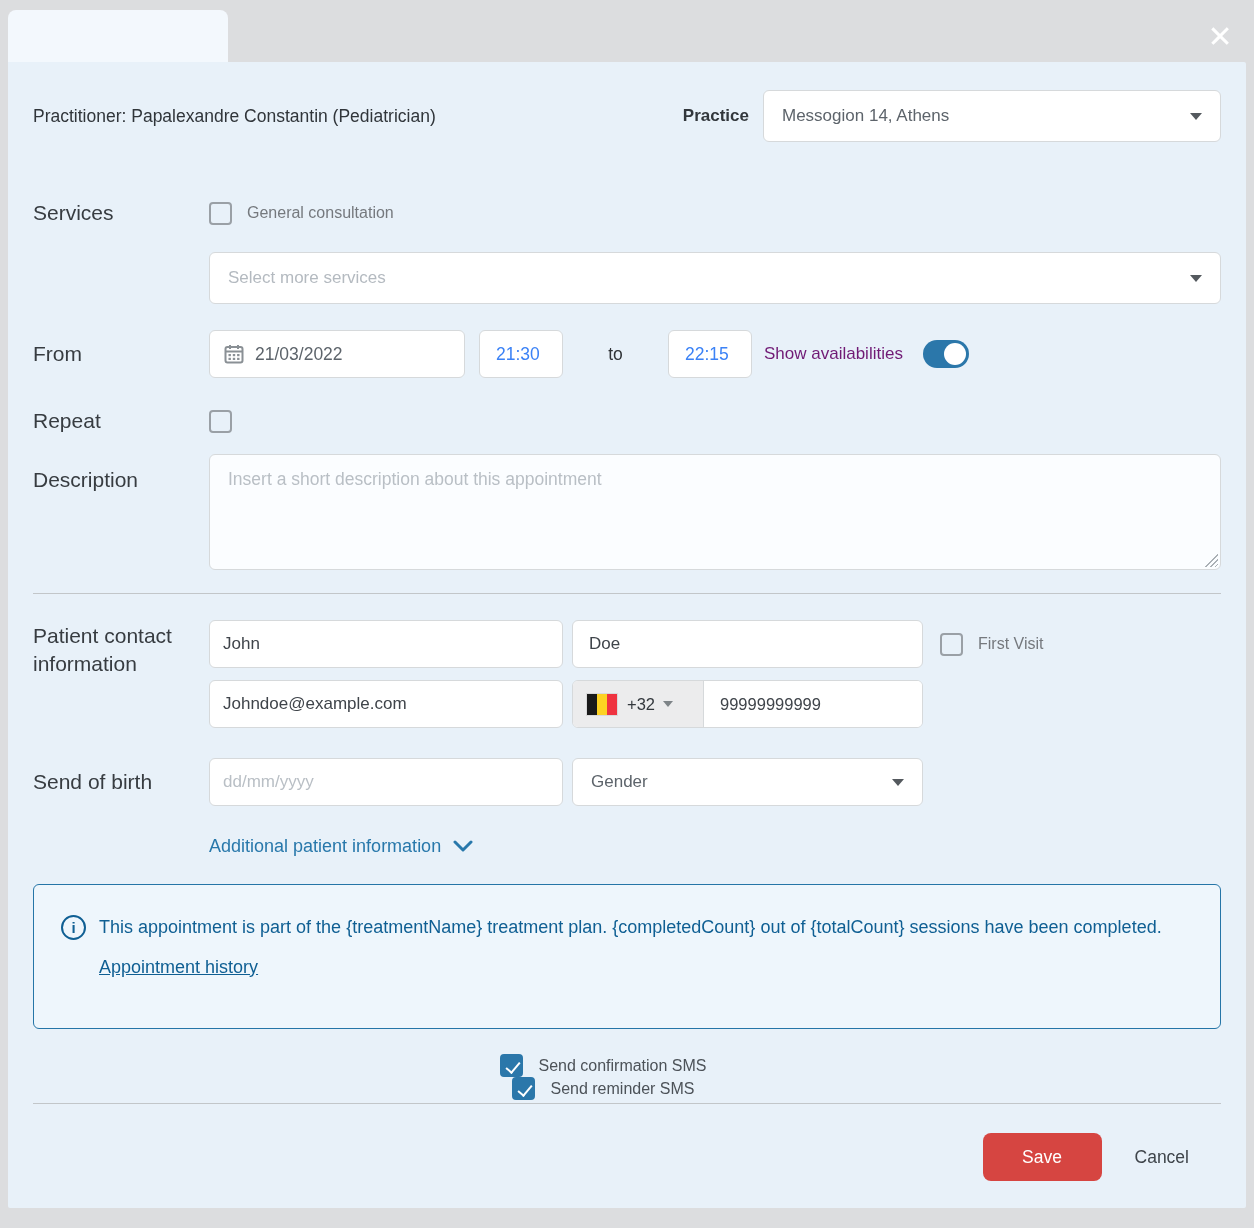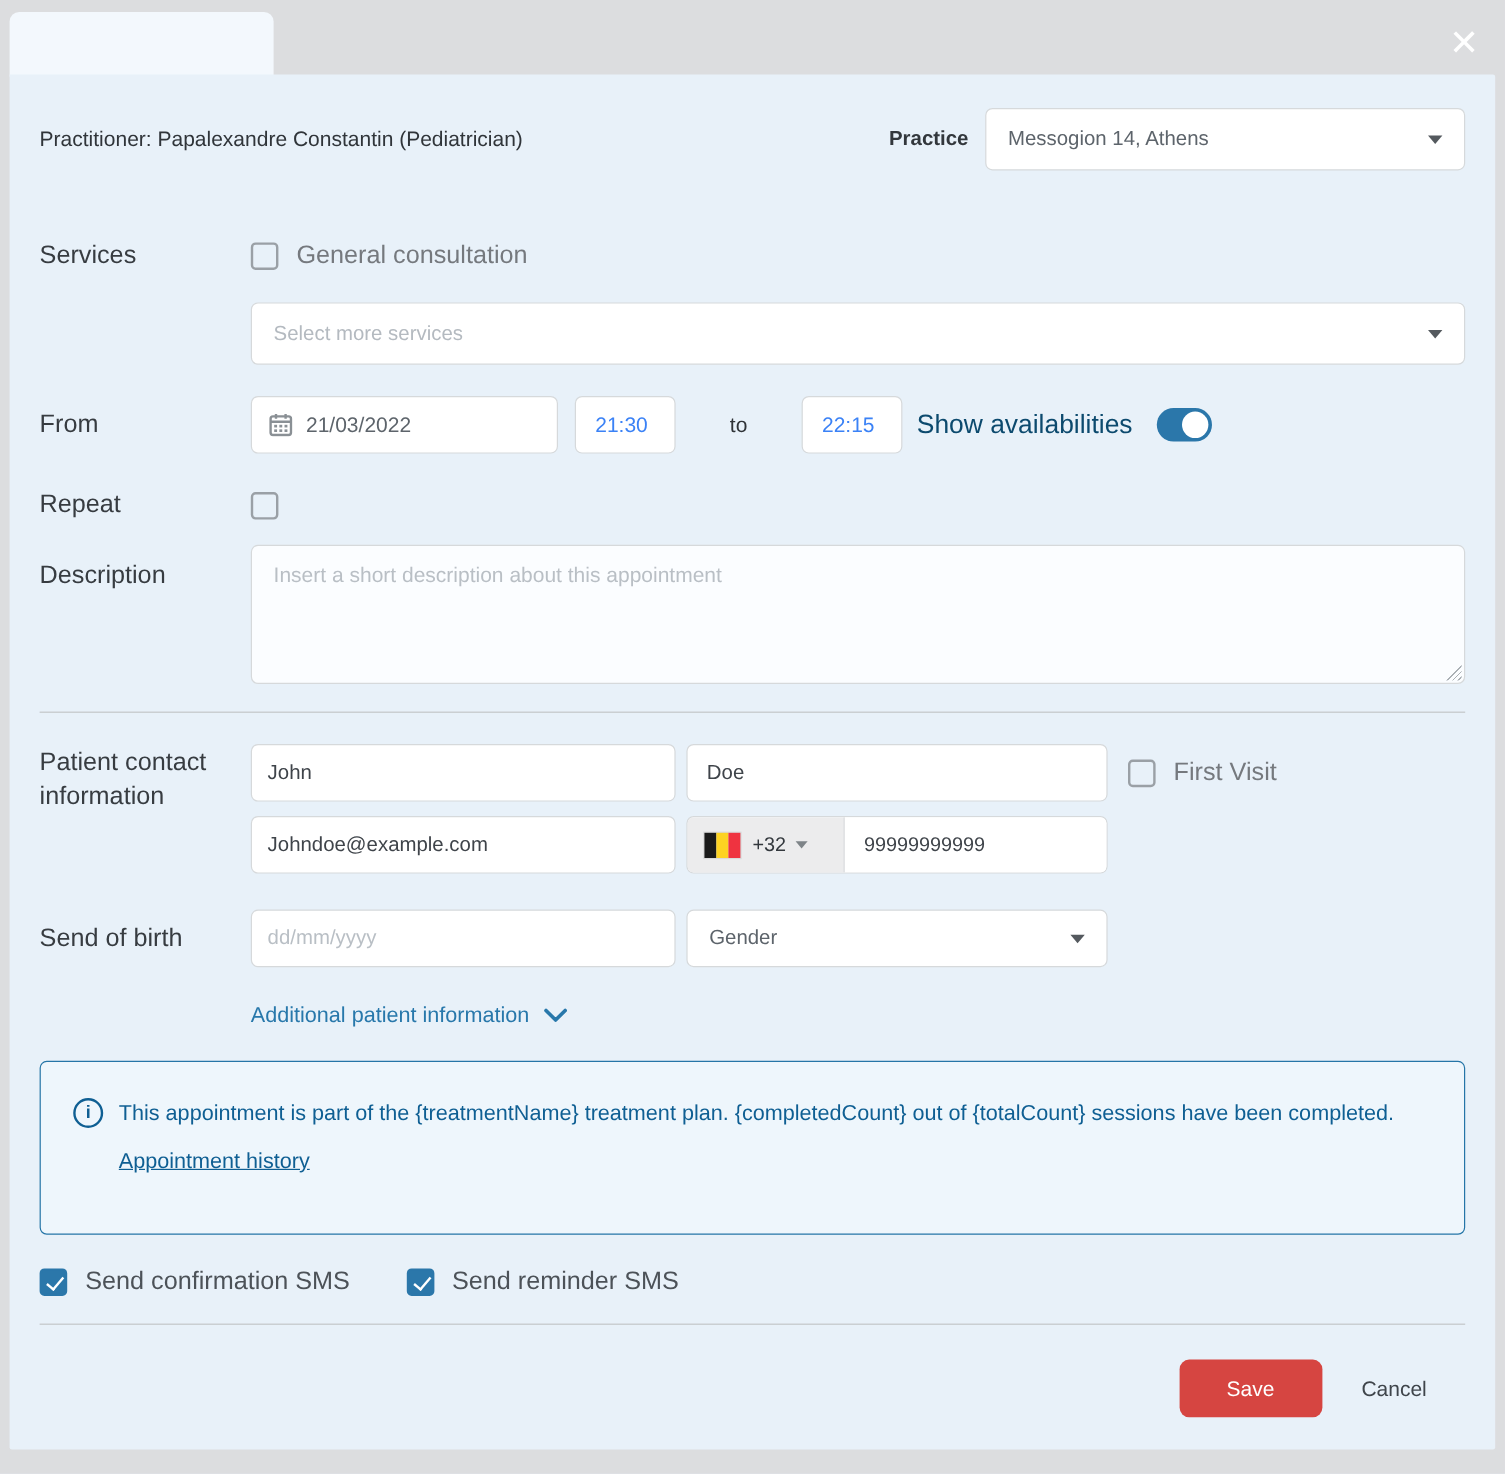--- a/index.html
+++ b/index.html
@@ -47,38 +47,38 @@
     padding: 0 18px; font-size: 17px; color: #5d646b;
     position: relative; cursor: pointer;
   }
   .select-box .caret { margin-left: auto; }
   .caret {
     width: 0; height: 0;
     border-left: 6px solid transparent; border-right: 6px solid transparent;
     border-top: 7px solid #54595e; flex: none;
   }
 
-  .practice-select { width: 400px; }
+  .practice-select { width: 458px; }
 
   
   .services-row { top: 138px; height: 26px; align-items: center; }
   .checkbox {
     width: 23px; height: 23px; border: 2px solid #9aa0a6; border-radius: 4px;
     background: transparent; flex: none; cursor: pointer;
   }
   .checkbox.checked {
     background: #2b77aa; border-color: #2b77aa; position: relative;
   }
   .checkbox.checked::after {
     content: ""; position: absolute; left: 7px; top: 2.5px;
     width: 6px; height: 12px;
     border: solid #ffffff; border-width: 0 2.5px 2.5px 0;
     transform: rotate(40deg);
   }
-  .chk-label { font-size: 21px; color: #75797e; margin-left: 15px; }
+  .chk-label { font-size: 16px; color: #75797e; margin-left: 15px; }
 
   .more-services-row { top: 190px; }
   .more-services { margin-left: 176px; flex: 1; color: #b4bac0; }
 
   
   .from-row { top: 268px; height: 48px; }
   .input-box {
     background: #ffffff; border: 1px solid #d6d9db; border-radius: 6px;
     height: 48px; font-size: 17px; color: #3f444a;
     padding: 0 16px; outline: none;
@@ -86,21 +86,21 @@
   }
   .date-box { width: 256px; display: flex; align-items: center; background: #fff;
     border: 1px solid #d6d9db; border-radius: 6px; height: 48px; padding: 0 14px; }
   .date-box input {
     border: none; outline: none; background: transparent; width: 100%;
     font-size: 17.5px; color: #5d646b; margin-left: 11px;
     font-family: "Liberation Sans", "DejaVu Sans", sans-serif;
   }
   .time-input { width: 84px; text-align: left; color: #3b82f6; font-size: 17.5px; }
   .to-label { font-size: 17.5px; color: #2f3337; width: 105px; text-align: center; flex: none; }
-  .avail-label { font-size: 22px; color: #0c4a6e; margin: 0 20px 0 12px; }
+  .avail-label { font-size: 17px; color: #701a75; margin: 0 20px 0 12px; }
   .toggle {
     width: 46px; height: 28px; border-radius: 14px; background: #2b77aa;
     position: relative; flex: none; cursor: pointer;
   }
   .toggle .knob {
     position: absolute; right: 3px; top: 3px;
     width: 22px; height: 22px; border-radius: 50%; background: #ffffff;
   }
 
   
@@ -182,21 +182,21 @@
     flex: none; display: flex; align-items: center; justify-content: center;
     font-size: 15px; font-weight: 700; margin-top: 2px; font-style: normal;
   }
   .notice-text { font-size: 18px; line-height: 1.65; margin-left: 13px; max-width: 1085px; }
   .notice-link {
     display: inline-block; margin: 14px 0 0 38px; font-size: 18px;
     color: #0f5f93; text-decoration: underline; cursor: pointer;
   }
 
   
-  .sms-row { top: 992px; height: 28px; }
+  .sms-row { top: 992px; height: 28px; flex-direction: column; }
   .sms-group { display: flex; align-items: center; margin-right: 47px; }
   .sms-group .chk-label { color: #4c5258; }
 
   
   .footer-row { top: 1071px; height: 48px; justify-content: flex-end; }
   .save-btn {
     width: 119px; height: 48px; background: #d64541; border: none; border-radius: 8px;
     color: #ffffff; font-size: 17.5px; font-weight: 500; cursor: pointer;
     font-family: "Liberation Sans", "DejaVu Sans", sans-serif;
   }

